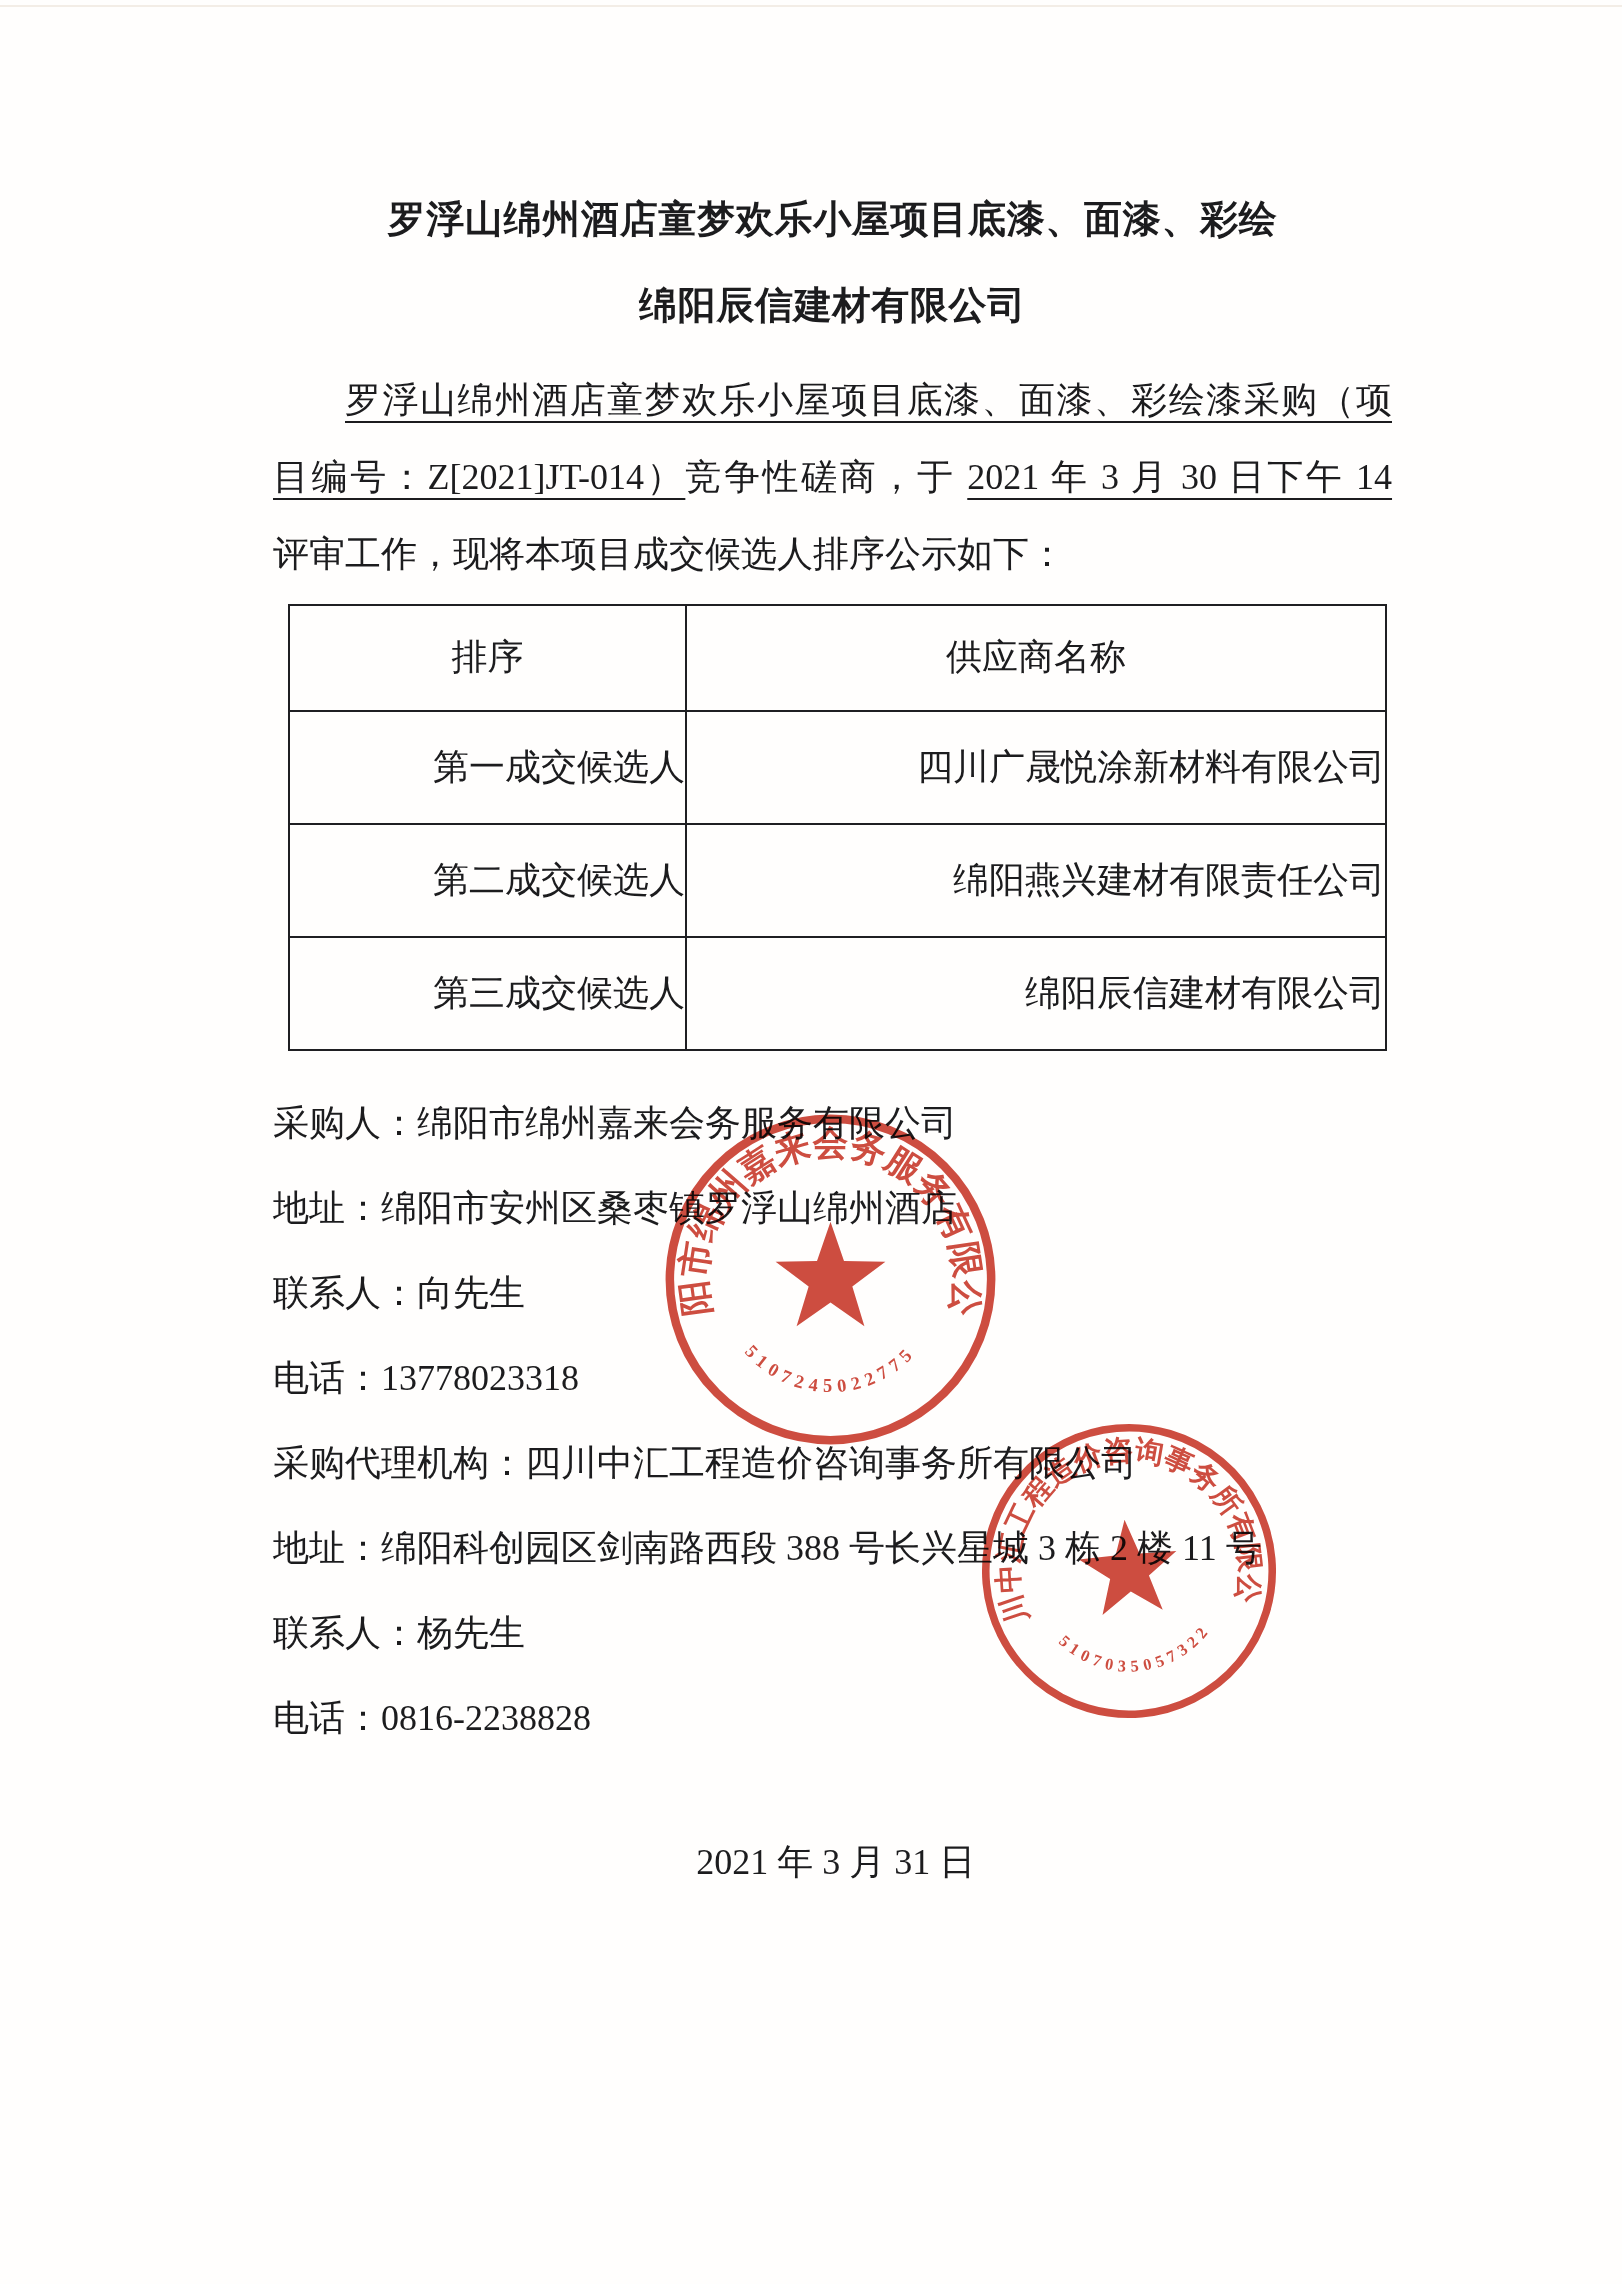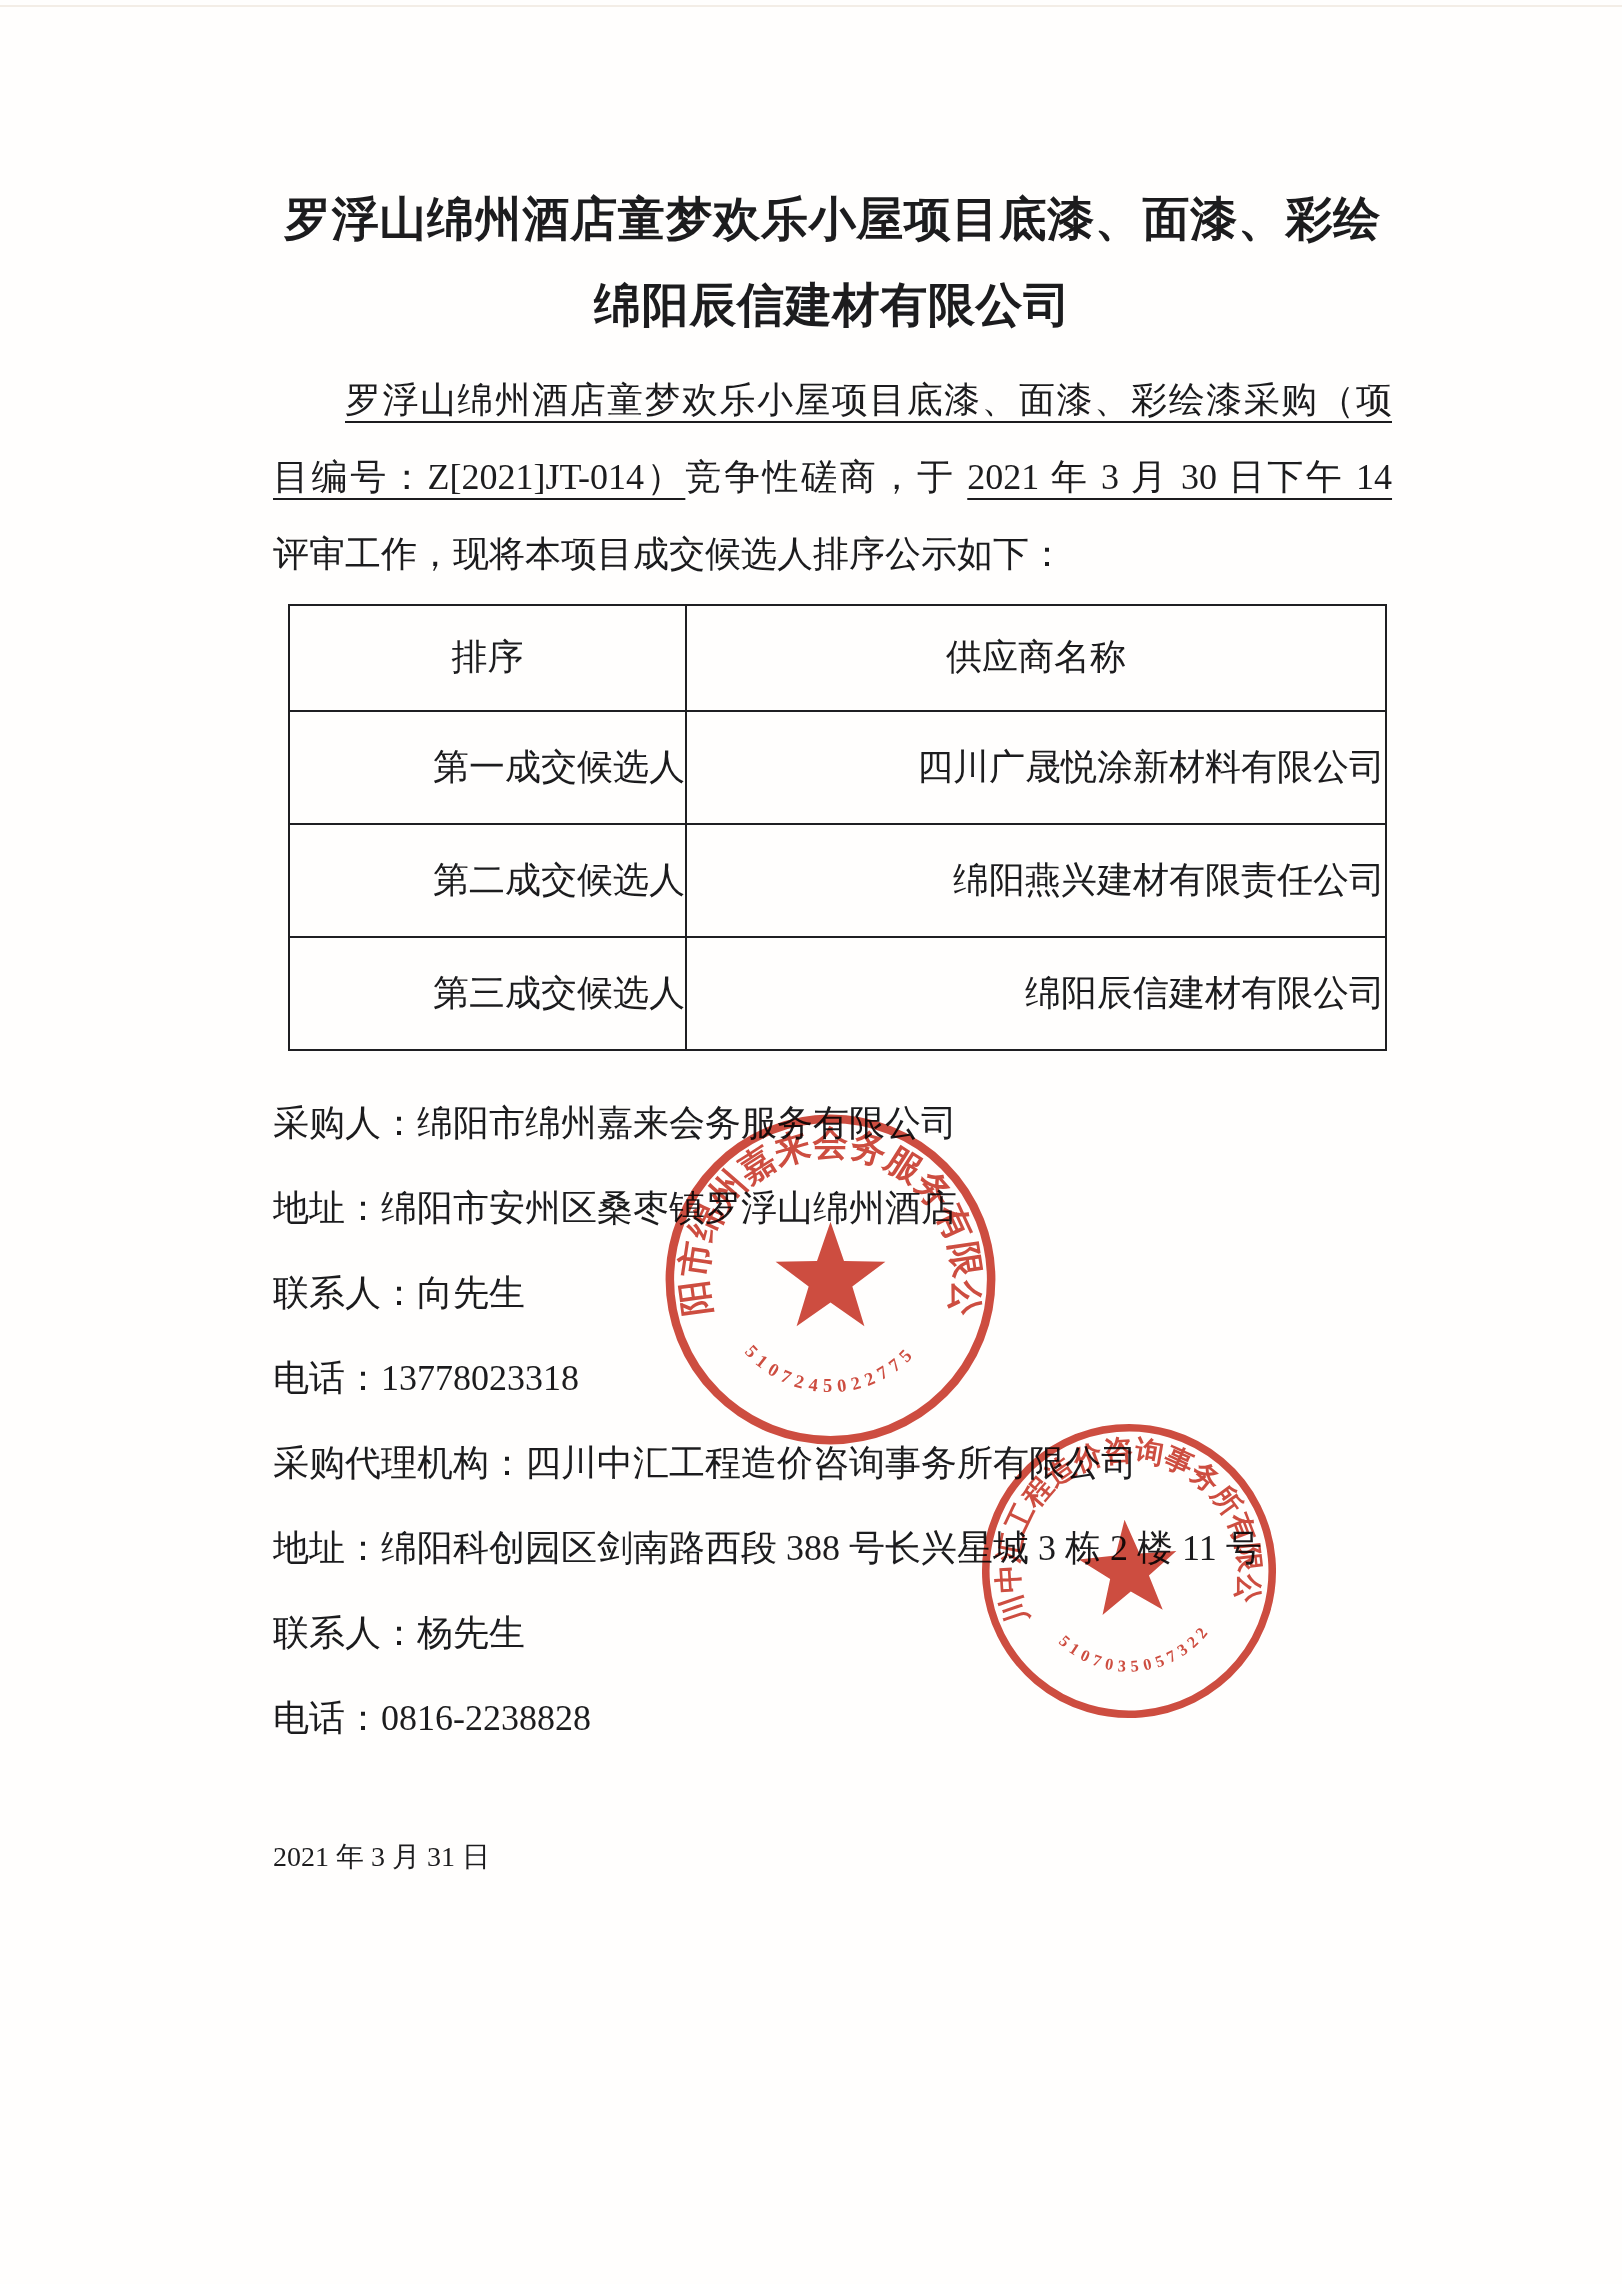--- a/index.html
+++ b/index.html
@@ -7,21 +7,21 @@
     position:relative;
     width:1623px; height:2284px;
     background:#fffefd;
     font-family:"Liberation Serif","DejaVu Serif",serif;
     color:#1c1c1e;
     overflow:hidden;
   }
   .scan-edge { position:absolute; top:5.2px; left:0; width:100%; height:2px; background:#f3ede6; }
   .content { padding:176px 231px 0 273px; }
 
-  .title { text-align:center; font-weight:700; font-size:47px; line-height:86px; letter-spacing:0.7px; }
+  .title { text-align:center; font-weight:700; font-size:38px; line-height:86px; letter-spacing:0.7px; }
 
   .para { margin-top:14.3px; }
   .para-line { font-size:36px; line-height:77px; text-align:justify; }
   .para-line.jl { text-align-last:justify; }
   .para-line.indent { text-indent:72px; }
   .u {
     text-decoration-line:underline;
     text-decoration-thickness:2.3px;
     text-underline-offset:9px;
     text-decoration-color:#1c1c1e;
@@ -40,21 +40,21 @@
     font-size:36px; font-weight:400;
     padding:0;
   }
   .rank-table .col-rank { width:36%;border-radius:29px; }
   .rank-table thead th { height:104px; }
   .rank-table tbody td { height:111px;text-align:right; }
 
   .contacts { margin-top:30px; }
   .contact-line { font-size:36px; line-height:85px; white-space:nowrap; }
 
-  .date-line { margin-top:77px; font-size:28px; text-align:left; margin-right:-6.5px; }
+  .date-line { margin-top:77px; font-size:36px; text-align:center; margin-right:-6.5px; }
 
   .stamp {
     position:absolute;
     mix-blend-mode:multiply;
     opacity:.9;
   }
   .stamp1 { left:660px; top:1109px; width:341px; height:341px; }
   .stamp2 { left:977px; top:1419px; width:304px; height:304px; transform:rotate(-5deg); }
   .seal-ring { fill:none; stroke:#c8392b; stroke-width:13; }
   .seal-star { fill:#c8392b; }

